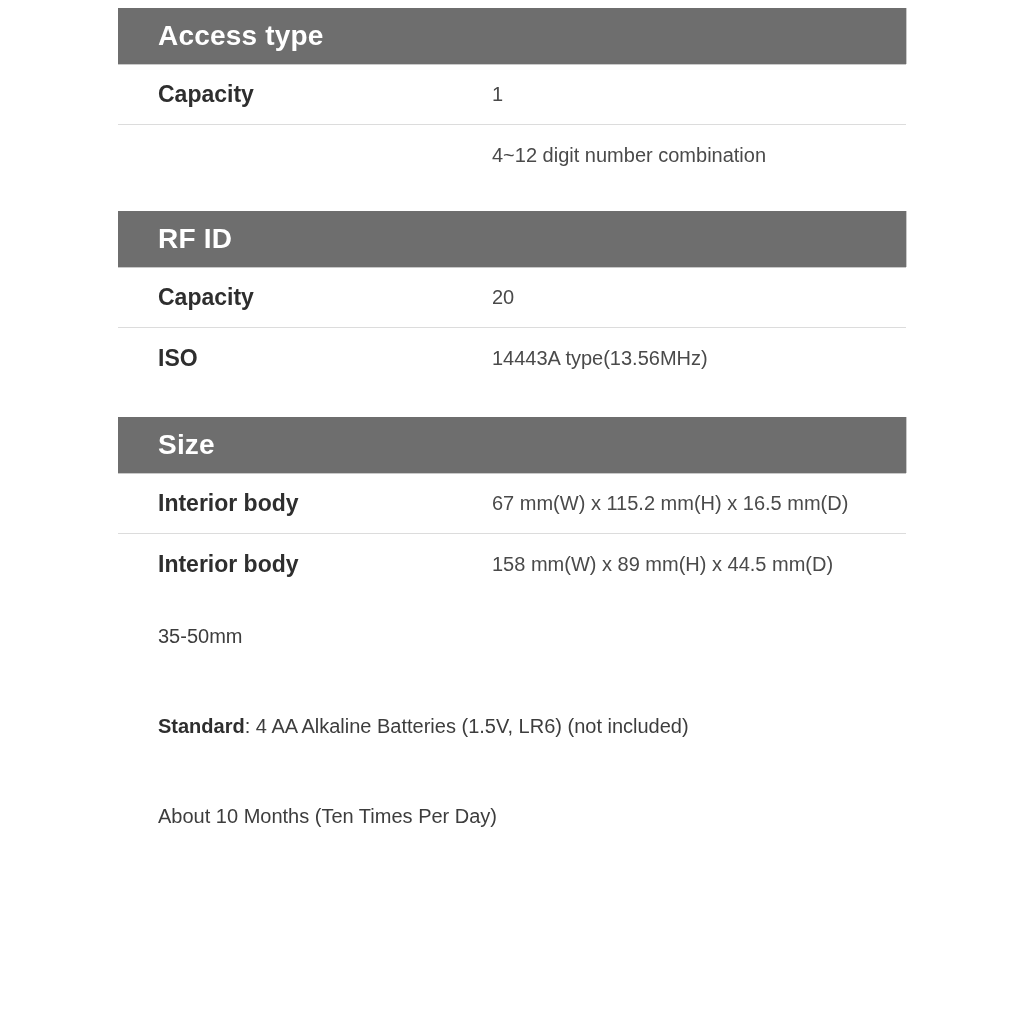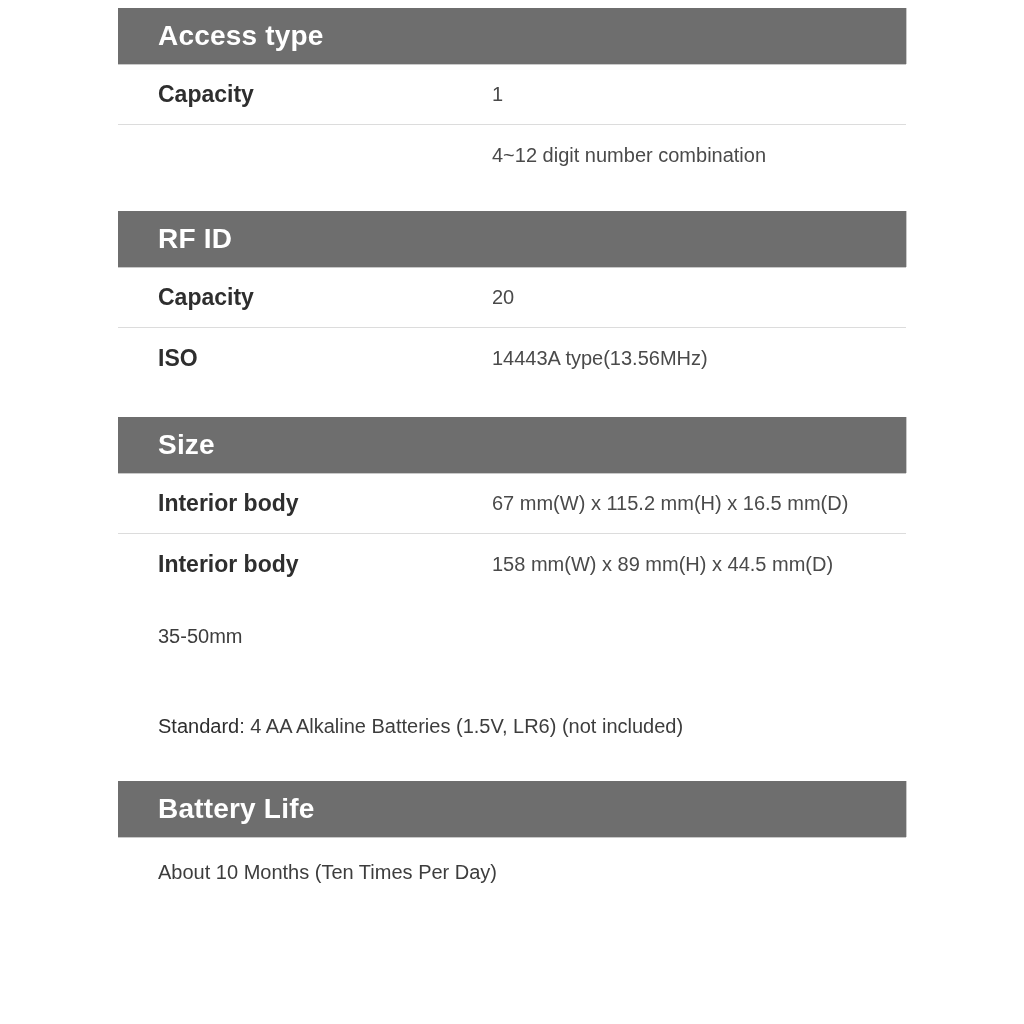--- a/index.html
+++ b/index.html
@@ -64,21 +64,21 @@
   }
   .text-body {
     padding: 21px 0 40px 40px;
   }
   .text-line {
     font-size: 20px;
     line-height: 29px;
     color: var(--body-color, #3d3d3d);
   }
   .text-line .b {
-    font-weight: normal;
+    font-weight: bold;
     color: var(--label-color, #2e2e2e);
   }
 </style>
 </head>
 <body>
 
 <main class="page" id="sheet">
     <section class="spec-section">
       <div class="bar">
         <h2 class="bar-title">Access type</h2>
@@ -128,20 +128,17 @@
       <div class="text-body">
         <div class="text-line"><span class="b"></span><span>35-50mm</span></div>
       </div>
     </section>
     <section class="spec-section">
       <div class="text-body">
         <div class="text-line"><span class="b">Standard</span><span>: 4 AA Alkaline Batteries (1.5V, LR6) (not included)</span></div>
       </div>
     </section>
     <section class="spec-section">
-      <div class="bar">
-        <h2 class="bar-title">Battery Life</h2>
-      </div>
       <div class="text-body">
         <div class="text-line"><span class="b"></span><span>About 10 Months (Ten Times Per Day)</span></div>
       </div>
     </section>
   </main>
 
 </body></html>

